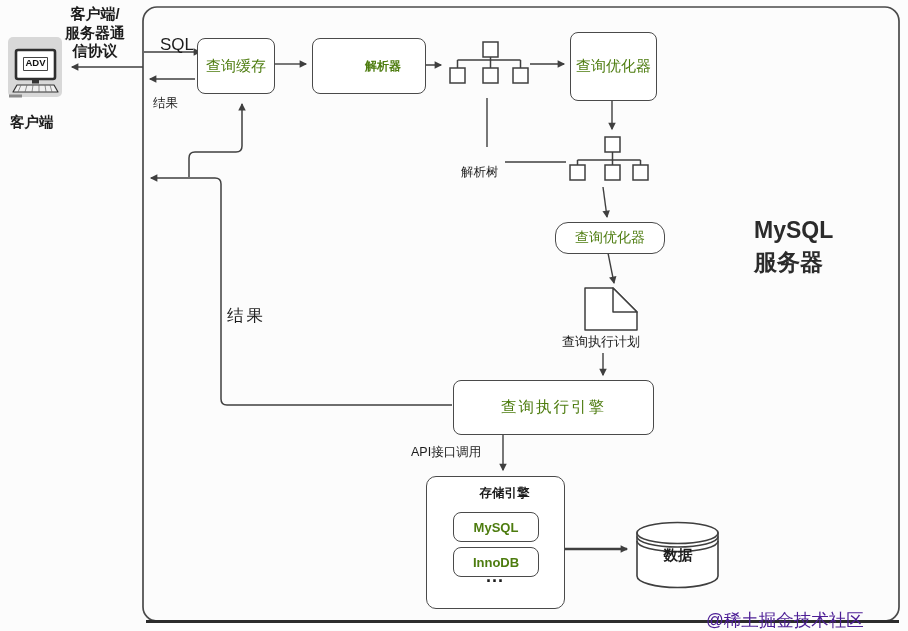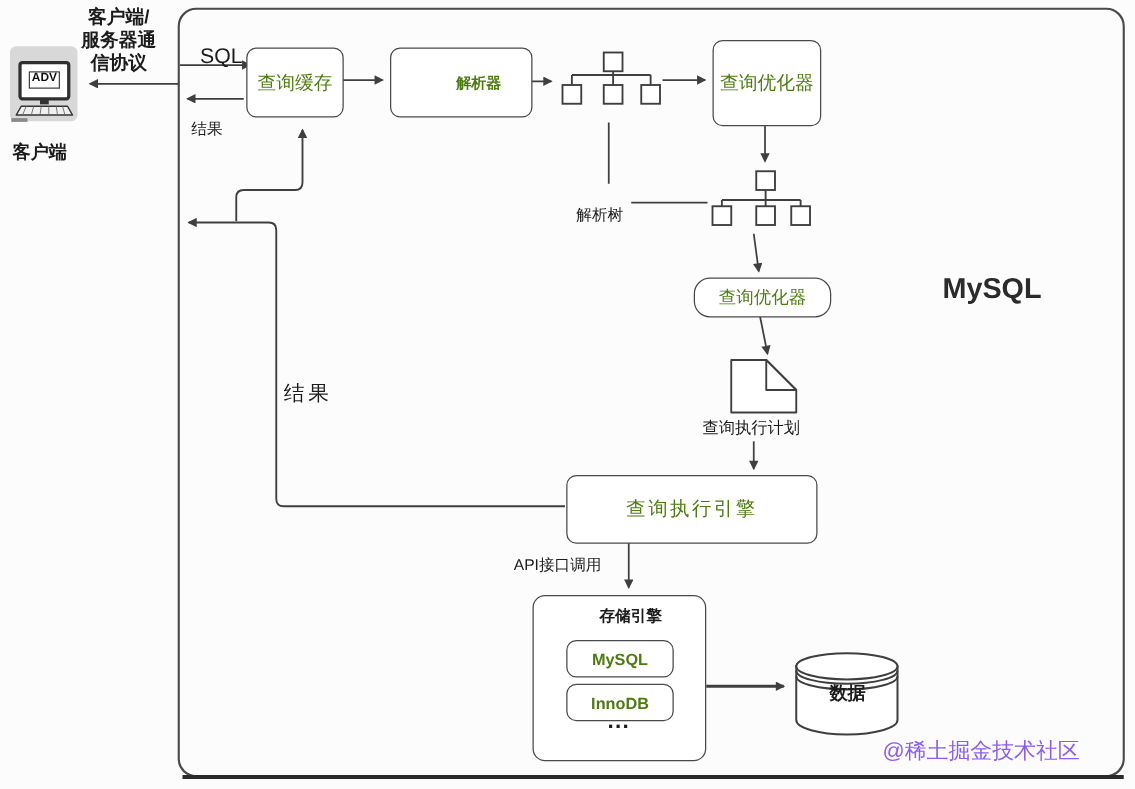--- a/index.html
+++ b/index.html
@@ -116,29 +116,30 @@
   <div class="lbl" style="left:160px;top:35px;font-size:17px;font-weight:400;">SQL</div>
 
   <div class="lbl" style="left:153px;top:96px;font-size:12.5px;">结果</div>
 
   <div class="lbl" style="left:461px;top:165px;font-size:12.5px;">解析树</div>
 
   <div class="lbl" style="left:227px;top:306px;font-size:16.5px;letter-spacing:3px;">结果</div>
 
   <div class="lbl" style="left:754px;top:214px;font-size:23px;font-weight:700;line-height:32px;color:#2b2b2b;">
     <div>MySQL</div>
+    <div>服务器</div>
   </div>
 
   <div class="lbl ctr" style="left:547px;top:335px;width:108px;font-size:13px;">查询执行计划</div>
 
   <div class="lbl" style="left:411px;top:445px;font-size:12.5px;">API接口调用</div>
 
   <div class="lbl ctr" style="left:647px;top:547px;width:62px;font-size:14.5px;font-weight:700;">数据</div>
 
-  <div class="lbl" style="left:706px;top:590px;font-size:17.5px;color:#8b5cf6;">@稀土掘金技术社区</div>
+  <div class="lbl" style="left:706px;top:610px;font-size:17.5px;color:#4c1d95;">@稀土掘金技术社区</div>
 
   <div class="box" style="left:197px;top:38px;width:76px;height:54px;font-size:15px;font-weight:500;">查询缓存</div>
 
   <div class="box" style="left:312px;top:38px;width:84px;height:54px;font-size:12px;font-weight:700;padding-left:28px;">解析器</div>
 
   <div class="box" style="left:570px;top:32px;width:85px;height:67px;font-size:15px;font-weight:500;">查询优化器</div>
 
   <div class="box" style="left:555px;top:222px;width:108px;height:30px;border-radius:13px;font-size:14px;font-weight:500;">查询优化器</div>
 
   <div class="box" style="left:453px;top:380px;width:199px;height:53px;font-size:15.5px;font-weight:500;letter-spacing:2px;">查询执行引擎</div>

